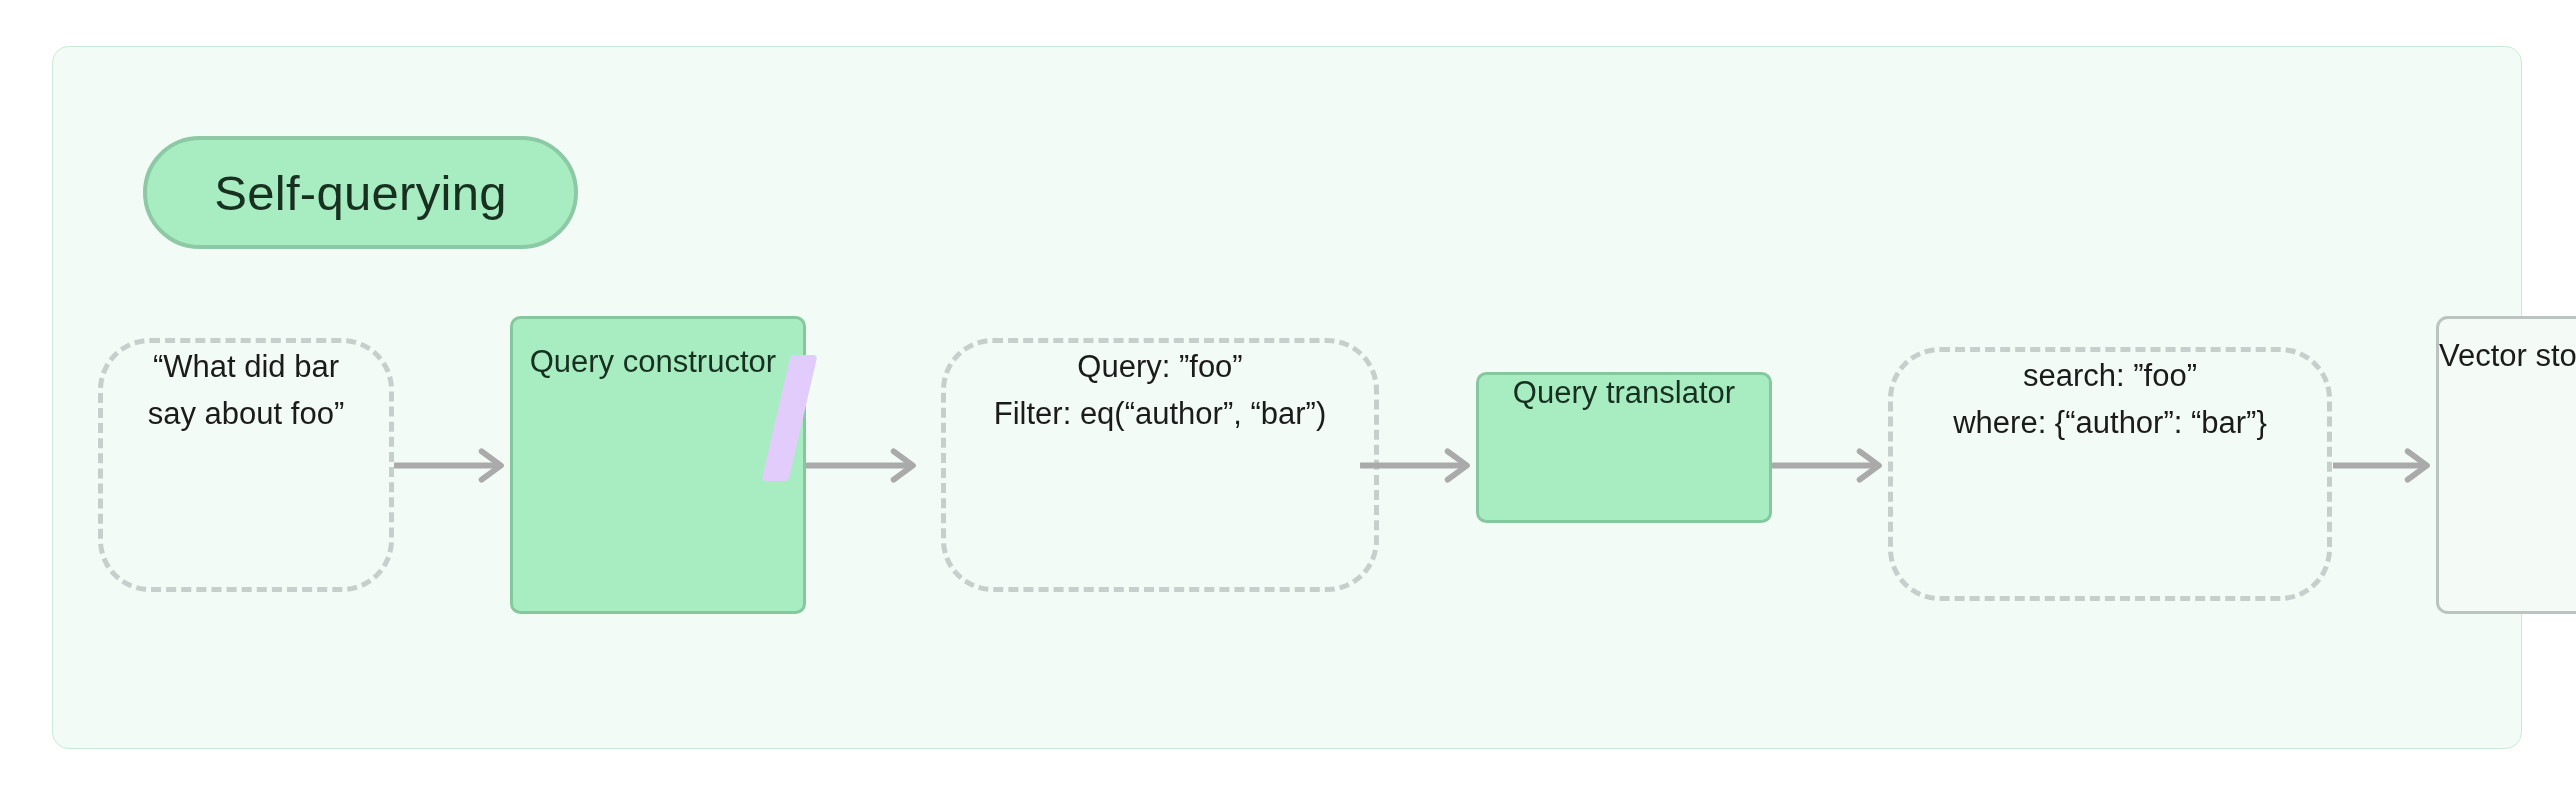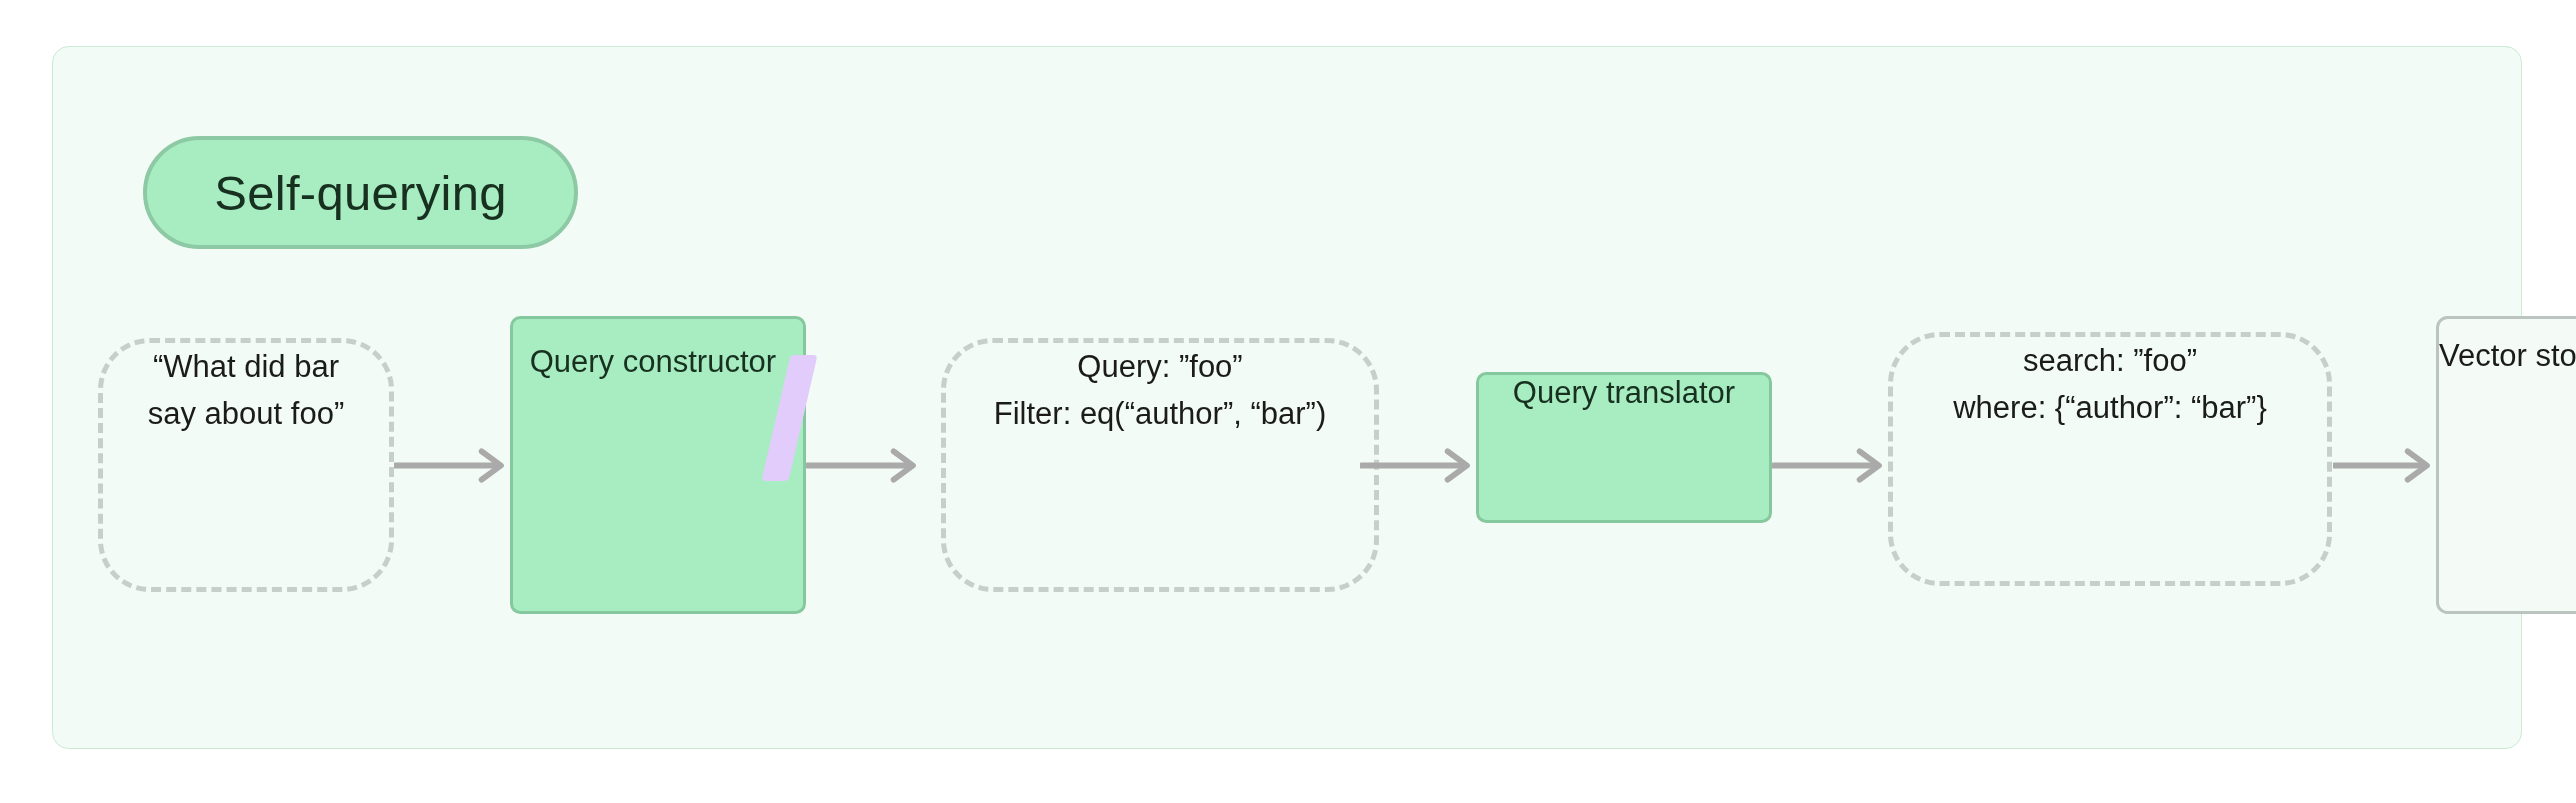--- a/index.html
+++ b/index.html
@@ -233,21 +233,21 @@
       <span class="node-title">Query translator</span>
     </div>
 
     <div class="connector" id="arrow-4" style="left:1719px; top:399px; width:116px;">
       <svg width="116" height="39" viewBox="0 0 180 60">
         <line x1="2" y1="30" x2="158" y2="30" stroke="#aaaaaa" stroke-width="9" stroke-linecap="round"></line>
         <polyline points="136,8 166,30 136,52" fill="none" stroke="#aaaaaa" stroke-width="9" stroke-linecap="round" stroke-linejoin="round"></polyline>
       </svg>
     </div>
 
-    <div class="node dashed" id="node-native-query" style="left:1835px; top:285px; width:444px; height:254px;">
+    <div class="node dashed" id="node-native-query" style="left:1835px; top:300px; width:444px; height:254px;">
       <div class="node-text">search: ”foo”
 where: {“author”: “bar”}</div>
     </div>
 
     <div class="connector" id="arrow-5" style="left:2280px; top:399px; width:103px;">
       <svg width="103" height="39" viewBox="0 0 160 60">
         <line x1="2" y1="30" x2="138" y2="30" stroke="#aaaaaa" stroke-width="9" stroke-linecap="round"></line>
         <polyline points="116,8 146,30 116,52" fill="none" stroke="#aaaaaa" stroke-width="9" stroke-linecap="round" stroke-linejoin="round"></polyline>
       </svg>
     </div>

